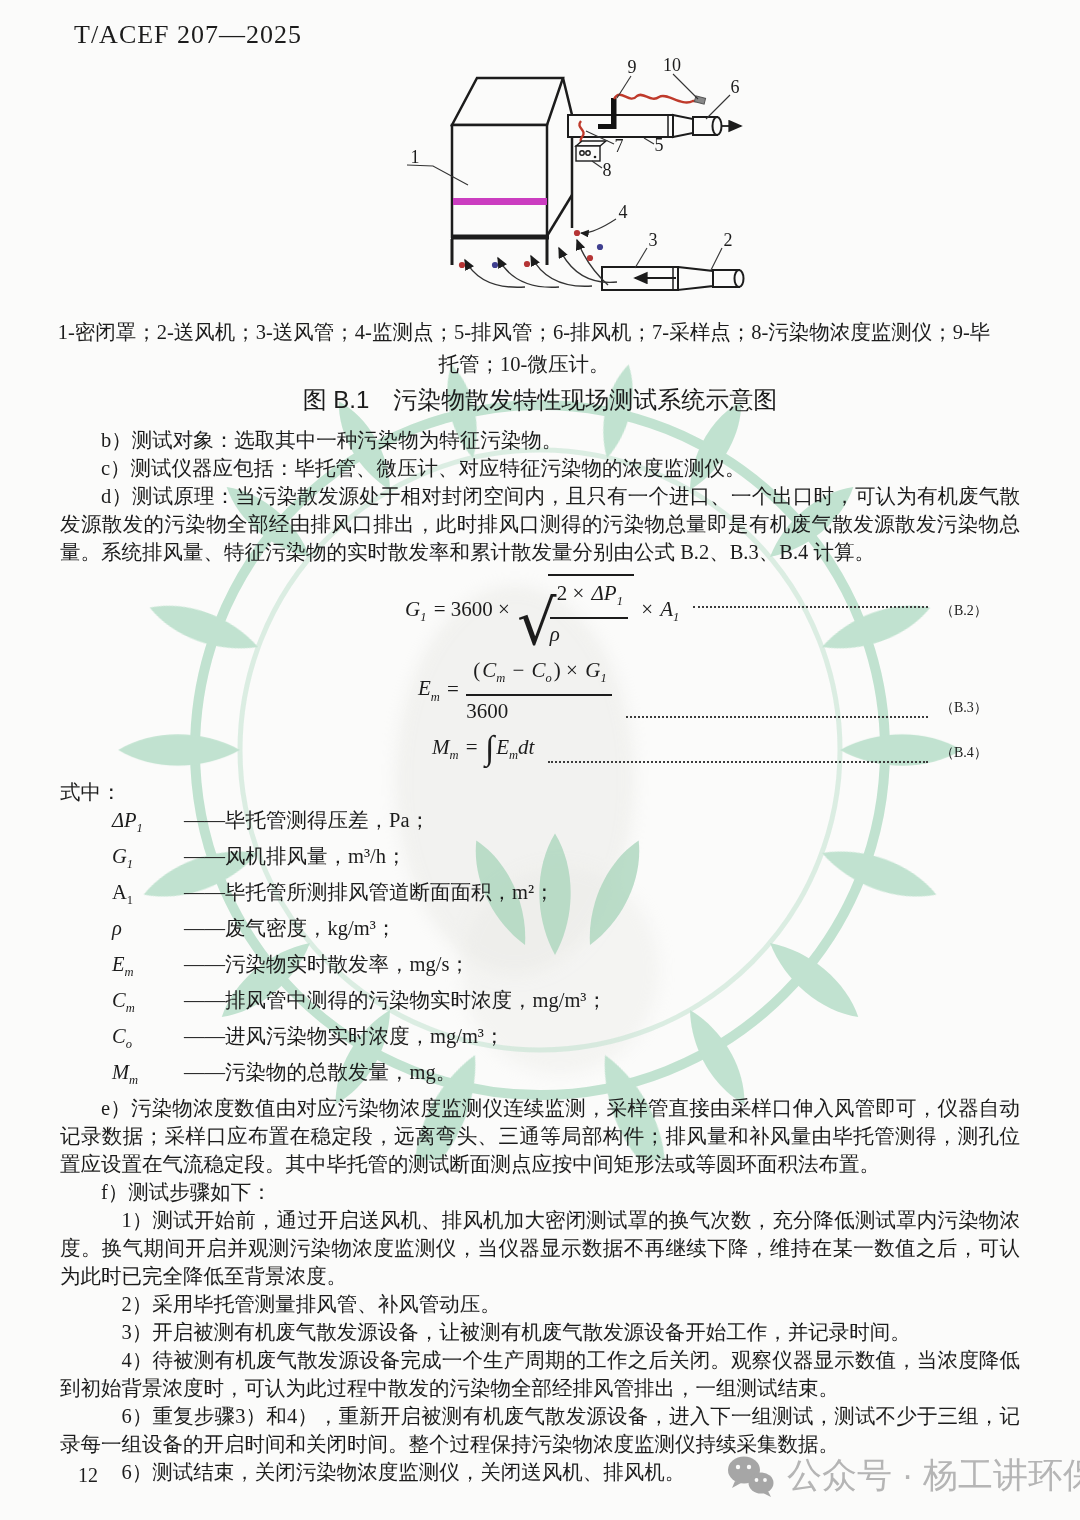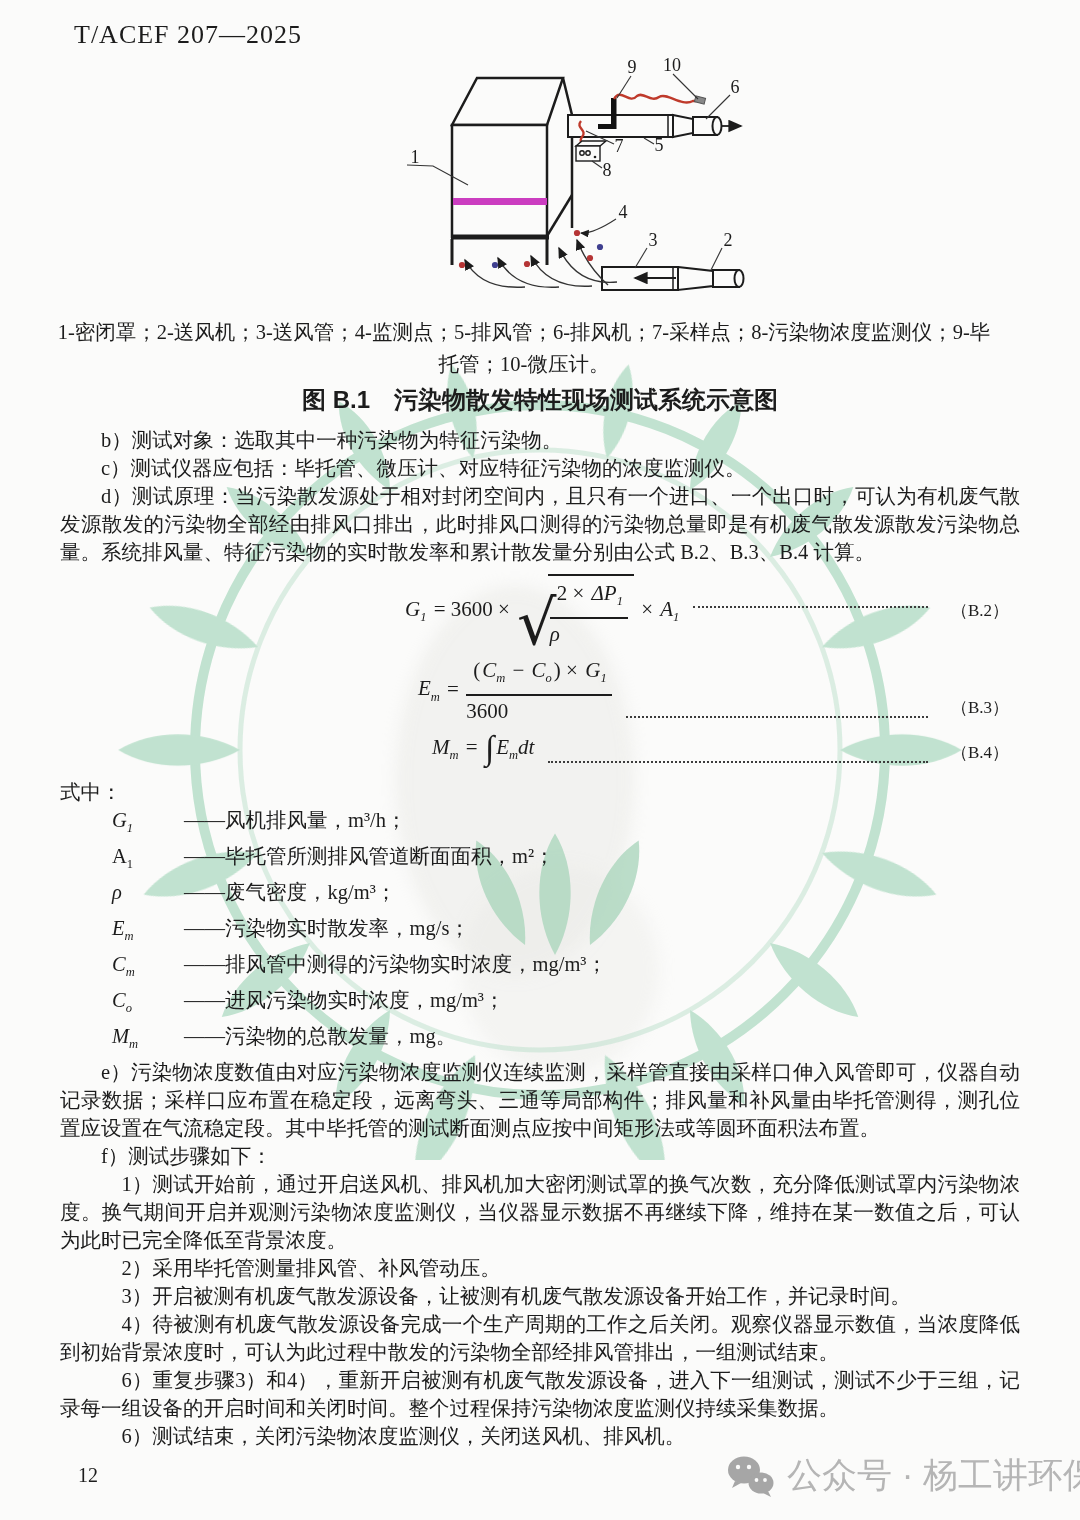--- a/index.html
+++ b/index.html
@@ -8,37 +8,37 @@
     background:#fbfbfa;color:#1c1c1c;
     font-family:"Liberation Serif","DejaVu Serif",serif;
   }
   .emblem{position:absolute;left:85px;top:350px;width:910px;height:810px;z-index:0}
   .content{position:absolute;inset:0;z-index:1}
   .doc-num{position:absolute;left:74px;top:20px;font-size:26px;font-weight:normal;letter-spacing:1px}
   .diagram{position:absolute;left:385px;top:58px;width:420px;height:255px}
   .fig-caption{position:absolute;left:52px;top:316px;width:944px;text-align:center;
     font-size:20.5px;line-height:32px}
   .fig-title{position:absolute;left:0;top:384px;width:100%;text-align:center;
-    font-size:24px;font-weight:bold;font-family:"Liberation Sans","DejaVu Sans",sans-serif}
+    font-size:24px;font-weight:normal;font-family:"Liberation Sans","DejaVu Sans",sans-serif}
   .body-col{position:absolute;left:60px;top:426px;width:960px;font-size:20.5px;
     line-height:28px;text-align:justify}
   .body-col p{margin:0;text-indent:2em}
   .body-col p.step{text-indent:3em}
   .body-col p.no-indent{text-indent:0}
   
   .fblock{margin:0 0 2px}
   .frow{display:flex;align-items:center;margin:8px 0}
   .fx{white-space:nowrap;font-size:21px;text-indent:0}
   .ml1{margin-left:345px}.ml2{margin-left:358px}.ml3{margin-left:372px}
   .v{font-style:italic}
   .op{font-style:normal;padding:0 2px}
   sub{font-size:12.5px}
   .leader{flex:1;border-bottom:2px dotted #3c3c3c;margin:0 12px 0 14px;transform:translateY(-4px)}
   .frow.low .leader,.frow.low .fnum{align-self:flex-end;margin-bottom:3px}
-  .fnum{width:80px;text-align:center;font-size:17px;white-space:nowrap;text-indent:0}
+  .fnum{width:80px;text-align:left;font-size:14px;white-space:nowrap;text-indent:0}
   .frac{display:inline-block;vertical-align:middle;text-align:left}
   .frac .top{display:block;border-bottom:2px solid #1c1c1c;padding:0 5px 2px}
   .frac .bot{display:block;padding-top:1px}
   .sqrt{display:inline-flex;align-items:flex-end;vertical-align:middle}
   .rad{font-size:62px;line-height:0.92;font-family:"DejaVu Sans",sans-serif;transform:translateY(3px)}
   .radicand{border-top:2.5px solid #1c1c1c;margin-left:-9px;padding:3px 6px 0 2px}
   .int{font-size:34px;line-height:0;vertical-align:-5px;font-style:normal;padding-right:2px}
   
   .def-row{display:flex;line-height:28px}
   .def-sym{width:72px;margin-left:52px;font-size:20.5px;flex:none}
@@ -252,20 +252,24 @@
         </span>
         <span class="leader"></span>
         <span class="fnum">（B.4）</span>
       </div>
     </div>
 
     <p class="no-indent">式中：</p>
 
     <div>
       <div class="def-row">
+        <span class="def-sym"><span class="v">ΔP</span><sub class="v">1</sub></span>
+        <span class="def-desc">——毕托管测得压差，Pa；</span>
+      </div>
+      <div class="def-row">
         <span class="def-sym"><span class="v">G</span><sub class="v">1</sub></span>
         <span class="def-desc">——风机排风量，m³/h；</span>
       </div>
       <div class="def-row">
         <span class="def-sym"><span>A</span><sub>1</sub></span>
         <span class="def-desc">——毕托管所测排风管道断面面积，m²；</span>
       </div>
       <div class="def-row">
         <span class="def-sym"><span class="v">ρ</span><sub class="v"></sub></span>
         <span class="def-desc">——废气密度，kg/m³；</span>

